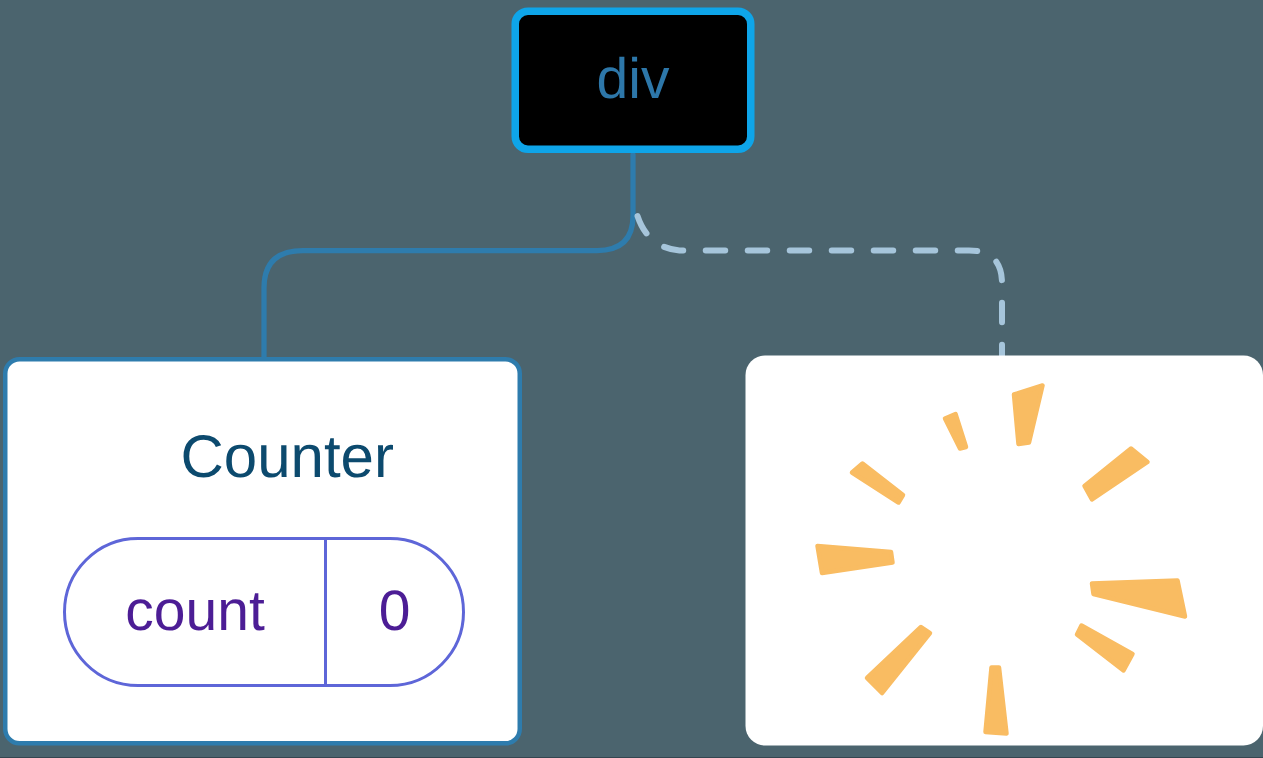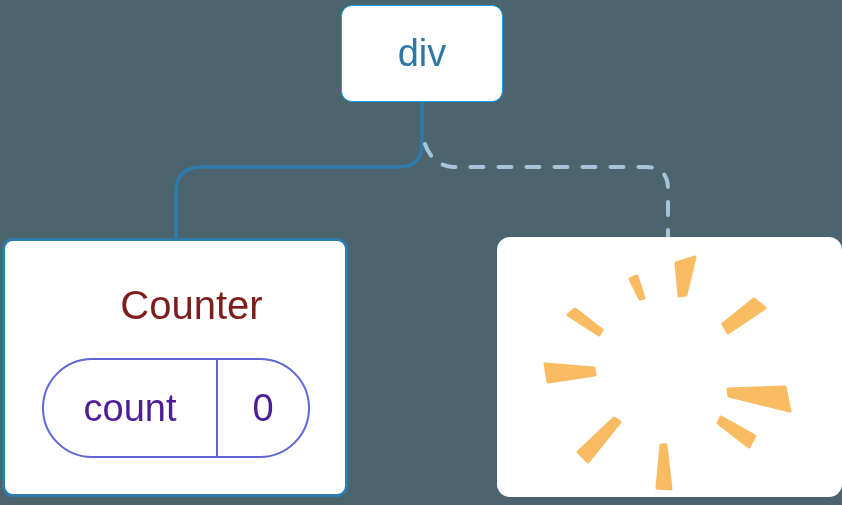--- a/index.html
+++ b/index.html
@@ -6,31 +6,31 @@
   *{box-sizing:border-box;font-family:"Liberation Sans",sans-serif;}
   .canvas{
     position:relative;
     width:842px;height:505px;
     background:#4B646E;
     overflow:hidden;
   }
   .edges-svg{position:absolute;left:0;top:0;width:842px;height:505px;}
   .node-root{
     position:absolute;left:341px;top:5px;width:162px;height:97px;
-    background:#ffffff;border:1px solid #0ea5e9;border-radius:11px;
+    background:#000000;border:5px solid #0ea5e9;border-radius:11px;
     display:flex;align-items:center;justify-content:center;
     font-size:38px;font-weight:500;color:#2D77A9;
   }
   .card-counter{
     position:absolute;left:2px;top:238px;width:346px;height:259px;
     background:#ffffff;border:3px solid #2E7CAD;border-radius:11px;
   }
   .counter-title{
     position:absolute;left:0;top:44px;width:100%;
-    text-align:center;font-size:40px;font-weight:500;color:#7f1d1d;
+    text-align:center;font-size:40px;font-weight:500;color:#0c4a6e;
     line-height:1;
     padding-left:33px;
   }
   .state-pill{
     position:absolute;left:37px;top:117px;width:268px;height:100px;
     border:2px solid #5E66D8;border-radius:50px;
     display:flex;align-items:stretch;overflow:hidden;
     color:#4c1d95;font-size:38px;
   }
   .state-key-cell{

